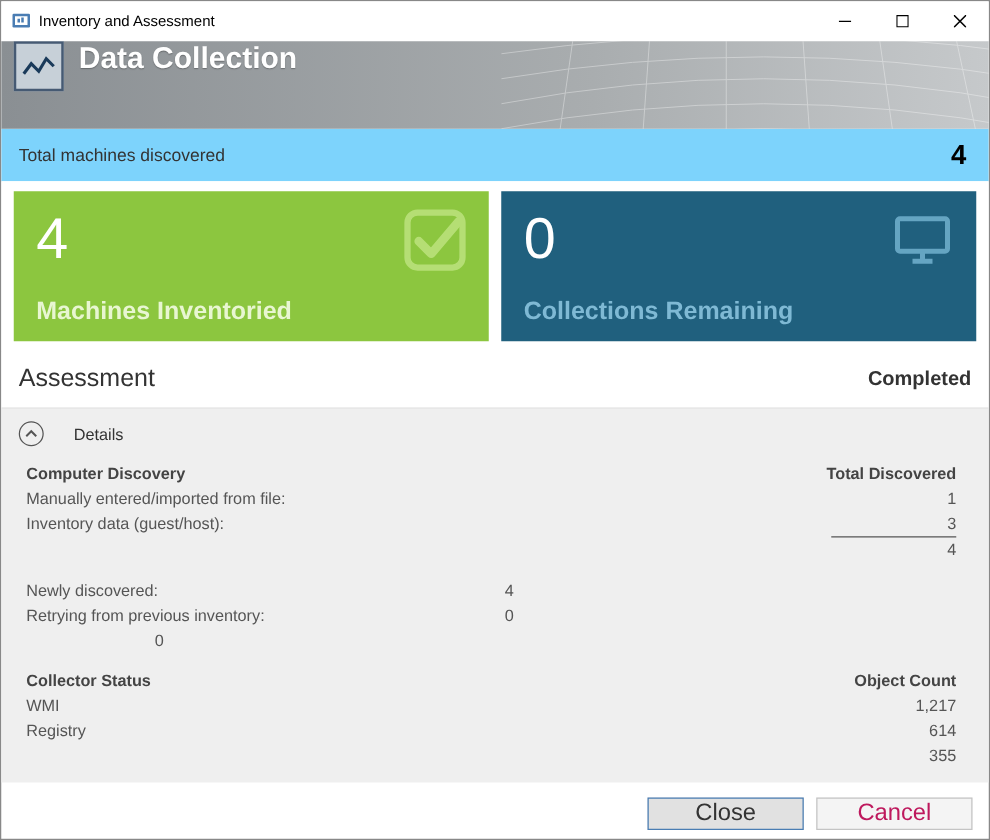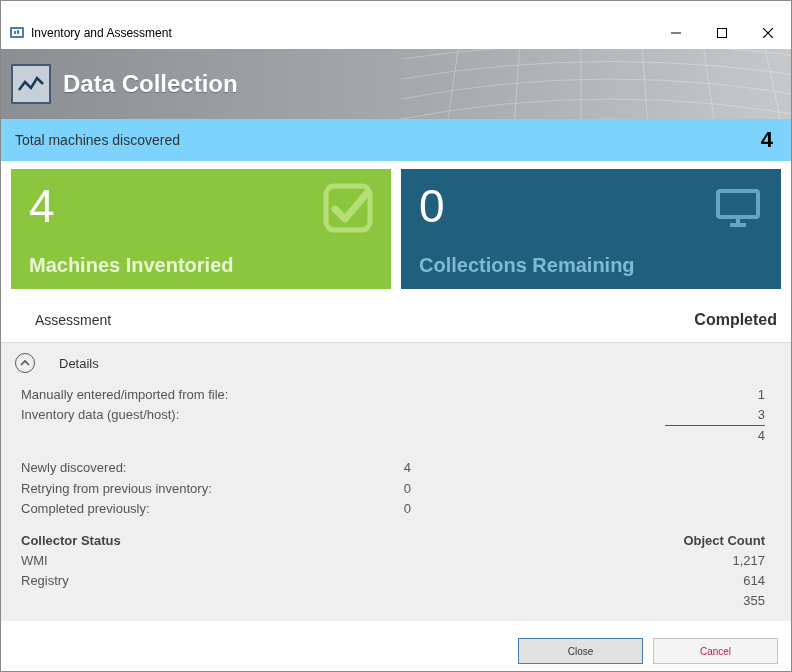--- a/index.html
+++ b/index.html
@@ -13,40 +13,39 @@
     overflow: hidden;
     border: 1px solid #888;
   }
   
   .titlebar {
     display: flex;
     align-items: center;
     height: 32px;
     padding: 0 0 0 8px;
     background: #fff;
-    margin-top: 16px;
   }
   .titlebar .app-icon {
     width: 16px; height: 16px;
     margin-right: 6px;
   }
   .titlebar .title { flex: 0 0 auto; font-size: 12px; color: #000; }
   .titlebar .spacer { flex: 1; }
   .win-btn {
     width: 46px; height: 32px;
     display: flex; align-items: center; justify-content: center;
     font-size: 13px;
     cursor: default;
   }
   
   .header-banner {
     height: 70px;
     background: linear-gradient(to right, #8a8f93 0%, #a9adaf 60%, #c6c9cb 100%);
     display: flex;
-    align-items: center;
+    align-items: flex-start;
     padding-left: 10px;
     position: relative;
     overflow: hidden;
   }
   .header-banner .grid-deco {
     position: absolute;
     right: -30px; top: -20px;
     width: 420px; height: 140px;
     opacity: 0.35;
   }
@@ -107,21 +106,21 @@
     opacity: 0.95;
   }
   
   .assess-row {
     height: 46px;
     display: flex; align-items: center;
     padding: 0 14px;
     border-bottom: 1px solid #ddd;
     background: #fff;
   }
-  .assess-row .label { font-size: 14px; margin-left: 20px; }
+  .assess-row .label { font-size: 20px; }
   .assess-row .spacer { flex: 1; }
   .assess-row .status { font-size: 16px; font-weight: 700; }
   
   .details-section {
     background: #efefef;
     padding: 10px 14px 4px 14px;
   }
   .details-header {
     display: flex; align-items: center;
     gap: 24px;
@@ -156,21 +155,21 @@
   .footer {
     position: absolute;
     left: 0; right: 0; bottom: 8px;
     display: flex;
     justify-content: flex-end;
     gap: 10px;
     padding: 0 14px;
   }
   .btn {
     width: 125px; height: 26px;
-    font-size: 10px;
+    font-size: 19px;
     border: 1px solid #8a8a8a;
     background: #e1e1e1;
     display: flex; align-items: center; justify-content: center;
     cursor: default;
   }
   .btn.disabled {
     color: #be185d;
     border-color: #c4c4c4;
     background: #f4f4f4;
   }
@@ -275,20 +274,25 @@
       <svg width="10" height="10" viewBox="0 0 10 10">
           <polyline points="1,7 5,3 9,7" fill="none" stroke="#555" stroke-width="1.6"></polyline>
         </svg>
     </span>
     <span class="details-title">Details</span>
   </div>
 
   <div class="details-body">
 
     <div class="row3">
+      <span class="c1 bold">Computer Discovery</span>
+      <span class="c2"></span>
+      <span class="c3 bold">Total Discovered</span>
+    </div>
+    <div class="row3">
       <span class="c1">Manually entered/imported from file:</span>
       <span class="c2"></span>
       <span class="c3">1</span>
     </div>
     <div class="row3">
       <span class="c1">Inventory data (guest/host):</span>
       <span class="c2"></span>
       <span class="c3">3</span>
     </div>
     <div class="sum-line"></div>
@@ -304,21 +308,20 @@
       <span class="c1">Newly discovered:</span>
       <span class="c2">4</span>
       <span class="c3"></span>
     </div>
     <div class="row3">
       <span class="c1">Retrying from previous inventory:</span>
       <span class="c2">0</span>
       <span class="c3"></span>
     </div>
     <div class="row3">
-      <span class="c1">Completed previously:</span>
       <span class="c2">0</span>
       <span class="c3"></span>
     </div>
 
     <div class="gap"></div>
 
     <div class="row3">
       <span class="c1 bold">Collector Status</span>
       <span class="c2"></span>
       <span class="c3 bold">Object Count</span>

